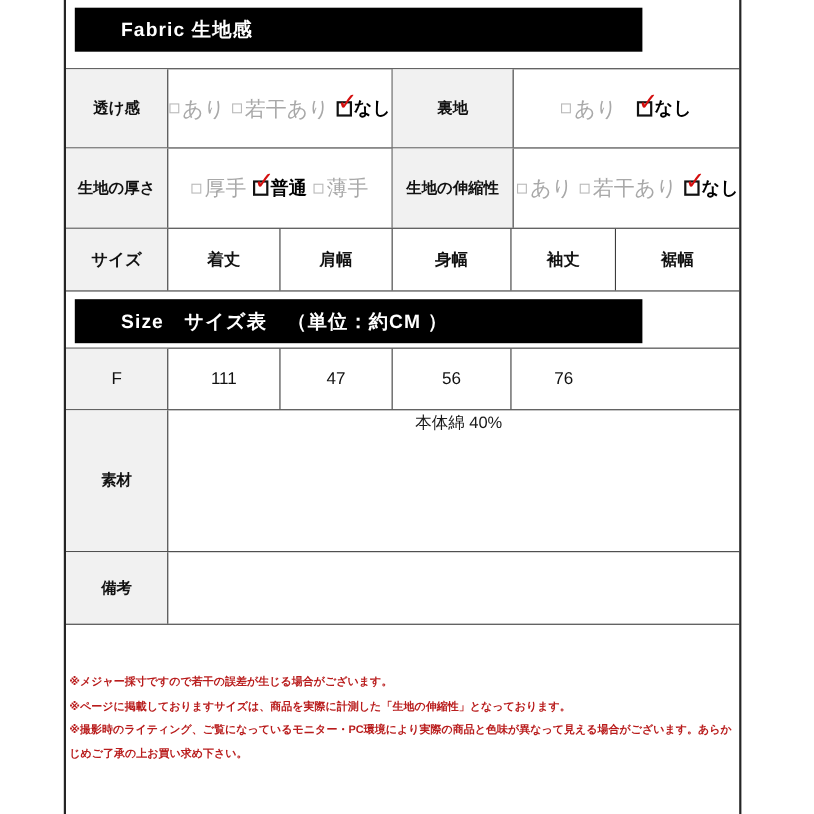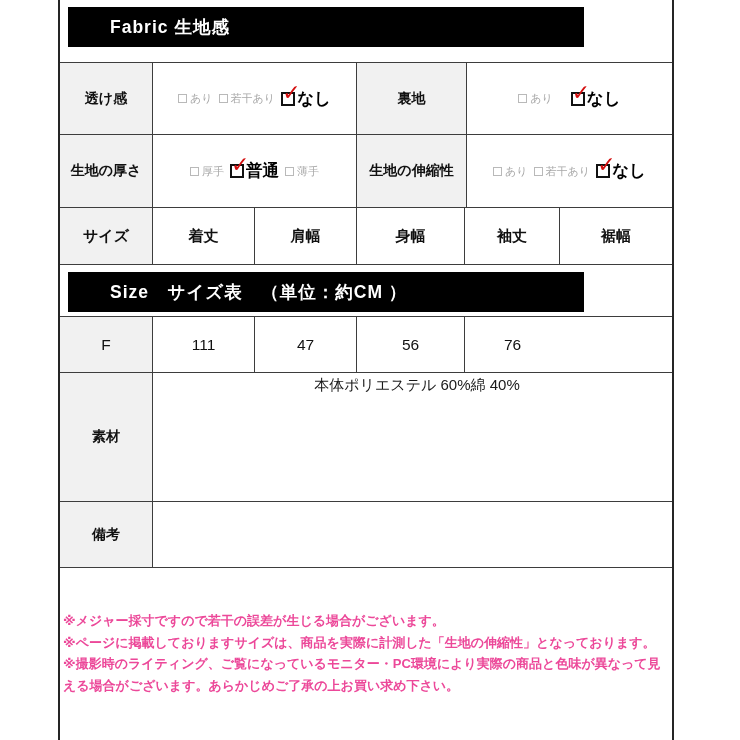--- a/index.html
+++ b/index.html
@@ -29,21 +29,21 @@
     color:var(--header-text,#fff);font-weight:bold;font-size:17.5px;line-height:40px;
     padding-left:42px;letter-spacing:1px;box-sizing:border-box;white-space:nowrap;overflow:hidden;
   }
 
   .fgrid{grid-template-columns:93px 204px 110px 1fr;}
   .r1{height:72px;}
   .r2{height:73px;}
 
   .opt{display:inline-flex;align-items:center;margin:0 3px;white-space:nowrap;}
   .opt .box{display:inline-block;box-sizing:border-box;background:#fff;}
-  .off{color:var(--unchecked-text,#a8a8a8);font-size:11px;}
+  .off{color:var(--unchecked-text,#a8a8a8);font-size:19px;}
   .off .box{width:9px;height:9px;border:1px solid #b9b9b9;margin-right:3px;}
   .on{color:#000;font-size:16.5px;font-weight:bold;}
   .on .box{width:14px;height:14px;border:2px solid #111;margin-right:2px;position:relative;}
   .on .tick{
     position:absolute;left:-1px;top:-12px;color:var(--check-mark,#d40f0f);
     font-size:22px;font-weight:bold;line-height:1;
   }
   .gapwide .opt{margin:0 9px;}
 
   .sgrid{grid-template-columns:93px 102px 102px 108px 95px 1fr;}
@@ -60,22 +60,22 @@
     padding-left:9px;font-size:15px;line-height:23.5px;color:#1a1a1a;
   }
   .remrow{height:66px;}
   .remtext{
     display:block;text-align:left;padding:3px 8px 0 8px;
     font-size:14.5px;line-height:22px;color:#111;
   }
 
   .footer{height:175px;}
   .footnotes{
-    margin-top:42px;padding:0 3px;font-size:13px;font-weight:bold;
-    line-height:21.5px;color:#ec4899;text-align:left;
+    margin-top:42px;padding:0 3px;font-size:10px;font-weight:bold;
+    line-height:21.5px;color:#b91c1c;text-align:left;
   }
 </style>
 </head>
 <body>
 
 <div class="panel">
 
   <div class="row bar-row">
     <div class="black-bar">Fabric 生地感</div>
   </div>
@@ -167,21 +167,20 @@
       <div class="cell">111</div>
       <div class="cell">47</div>
       <div class="cell">56</div>
       <div class="cell last">76</div>
     </div>
 
   <div class="row grid mgrid matrow bt">
     <div class="cell lab">素材</div>
     <div class="cell matcontent last" id="material-lines">
         <div class="matline">本体</div>
-        <div class="matline">ポリエステル 60%</div>
         <div class="matline">綿 40%</div>
       </div>
   </div>
 
   <div class="row grid mgrid remrow bt">
     <div class="cell lab">備考</div>
   </div>
 
   <div class="row footer bt">
     <div class="footnotes" id="footnotes">

